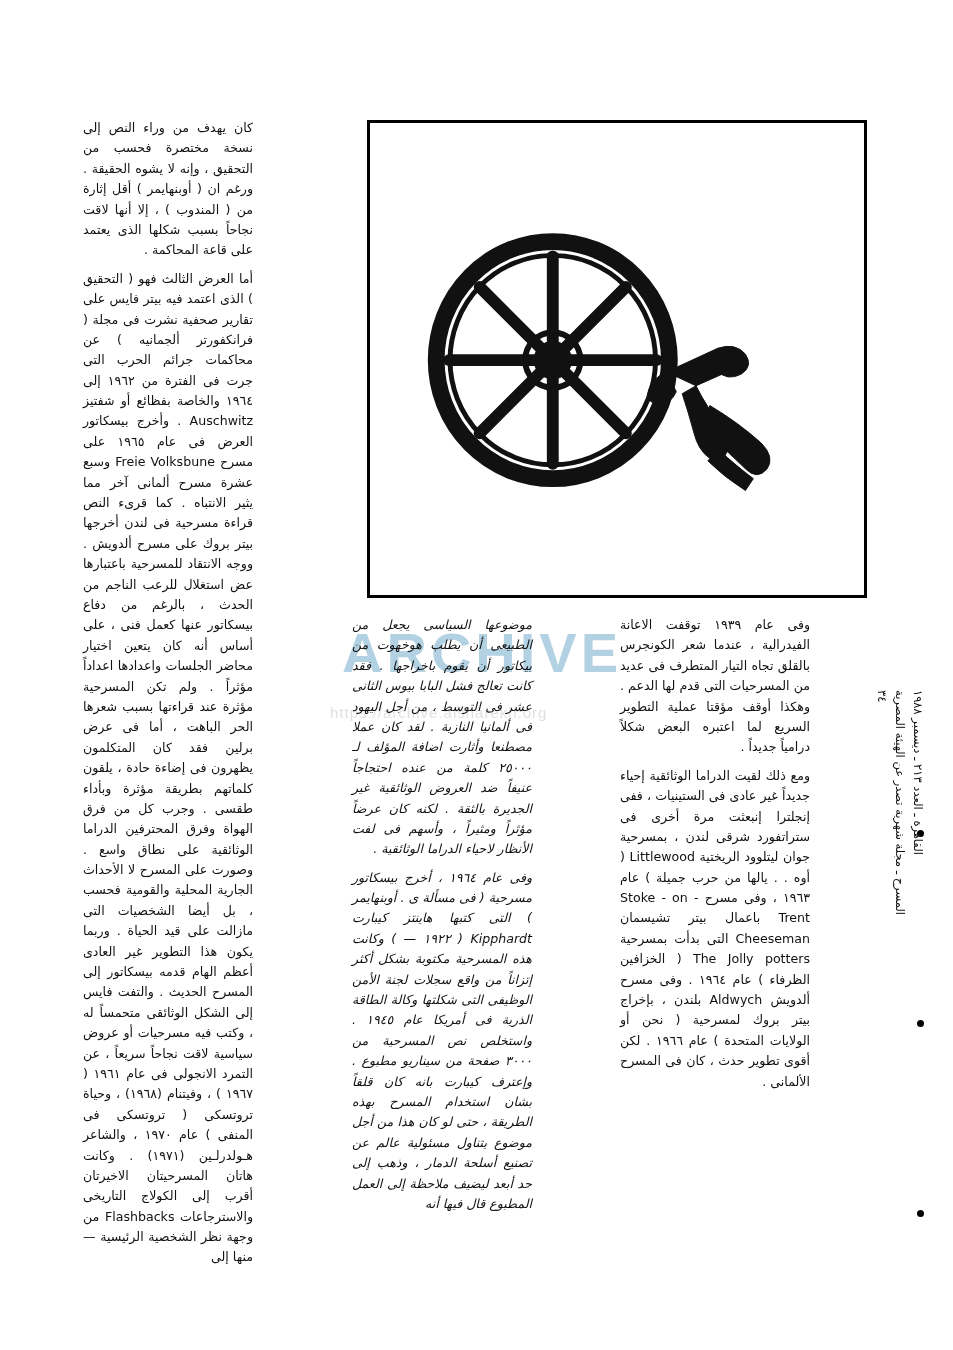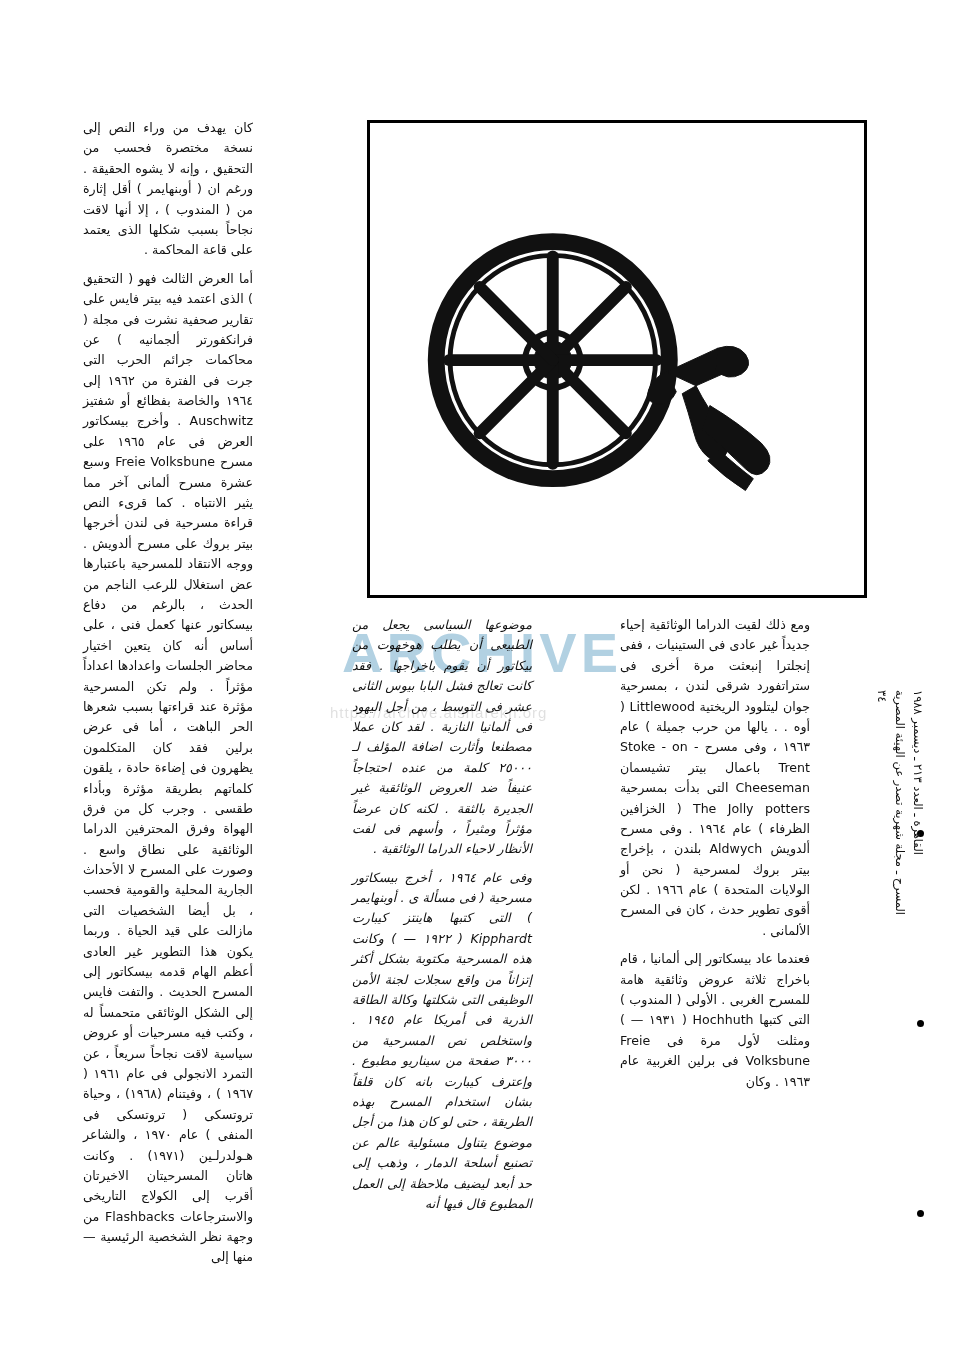--- a/index.html
+++ b/index.html
@@ -186,22 +186,22 @@
     <div class="col col-left">
       
     </div>
 
     <div class="col col-mid">
       <p>موضوعها السياسى يجعل من الطبيعى أن يطلب هوخهوت من بيكاتور أن يقوم باخراجها . فقد كانت تعالج فشل البابا بيوس الثانى عشر فى التوسط ، من أجل اليهود فى ألمانيا النازية . لقد كان عملا مصطنعا وأثارت اضافة المؤلف لـ ٢٥٠٠٠ كلمة من عنده احتجاجاً عنيفاً ضد العروض الوثائقية غير الجديرة بالثقة . لكنه كان عرضاً مؤثراً ومثيراً ، وأسهم فى لفت الأنظار لاحياء الدراما الوثائقية .</p>
       <p>وفى عام ١٩٦٤ ، أخرج بيسكاتور مسرحية ( فى مسألة ى . أوبنهايمر ) التى كتبها هاينتز كيبارت Kipphardt ( ١٩٢٢ — ) وكانت هذه المسرحية مكتوبة بشكل أكثر إتزاناً من واقع سجلات لجنة الأمن الوظيفى التى شكلتها وكالة الطاقة الذرية فى أمريكا عام ١٩٤٥ . واستخلص نص المسرحية من ٣٠٠٠ صفحة من سيناريو مطبوع . وإعترف كيبارت بانه كان قلقاً بشان استخدام المسرح بهذه الطريقة ، حتى لو كان هذا من أجل موضوع يتناول مسئولية عالم عن تصنيع أسلحة الدمار ، وذهب إلى حد أبعد ليضيف ملاحظة إلى العمل المطبوع قال فيها أنه</p>
     </div>
 
     <div class="col col-right">
+      <p>وفى عام ١٩٣٩ توقفت الاعانة الفيدرالية ، عندما شعر الكونجرس بالقلق تجاه التيار المتطرف فى عديد من المسرحيات التى قدم لها الدعم . وهكذا أوقف مؤقتا عملية التطوير السريع لما اعتبره البعض شكلاً درامياً جديداً .</p>
       <p>ومع ذلك لقيت الدراما الوثائقية إحياء جديداً غير عادى فى الستينيات ، ففى إنجلترا إنبعثت مرة أخرى فى ستراتفورد شرقى لندن ، بمسرحية جوان ليتلوود الريختية Littlewood ( أوه . . يالها من حرب جميلة ) عام ١٩٦٣ ، وفى مسرح Stoke - on - Trent باعمال بيتر تشيسمان Cheeseman التى بدأت بمسرحية The Jolly potters ( الخزافين الظرفاء ) عام ١٩٦٤ . وفى مسرح ألدويش Aldwych بلندن ، بإخراج بيتر بروك لمسرحية ( نحن أو الولايات المتحدة ) عام ١٩٦٦ . لكن أقوى تطوير حدث ، كان فى المسرح الألمانى .</p>
-      <p>فعندما عاد بيسكاتور إلى ألمانيا ، قام باخراج ثلاثة عروض وثائقية هامة للمسرح الغربى . الأولى ( المندوب ) التى كتبها Hochhuth ( ١٩٣١ — ) ومثلت لأول مرة فى Freie Volksbune فى برلين الغربية عام ١٩٦٣ . وكان</p>
     </div>
   </div>
 
   <div class="side-strip">
     <div class="bullet" style="top:140px;right:4px;"></div>
     <div class="bullet" style="top:330px;right:4px;"></div>
     <div class="bullet" style="top:520px;right:4px;"></div>
     <div class="vtext t1">القاهرة ـ العدد ٢١٣ ـ ديسمبر ١٩٨٨</div>
     <div class="vtext t2">المسرح ـ مجلة شهرية تصدر عن الهيئة المصرية</div>
     <div class="vtext t3">٣٤</div>

